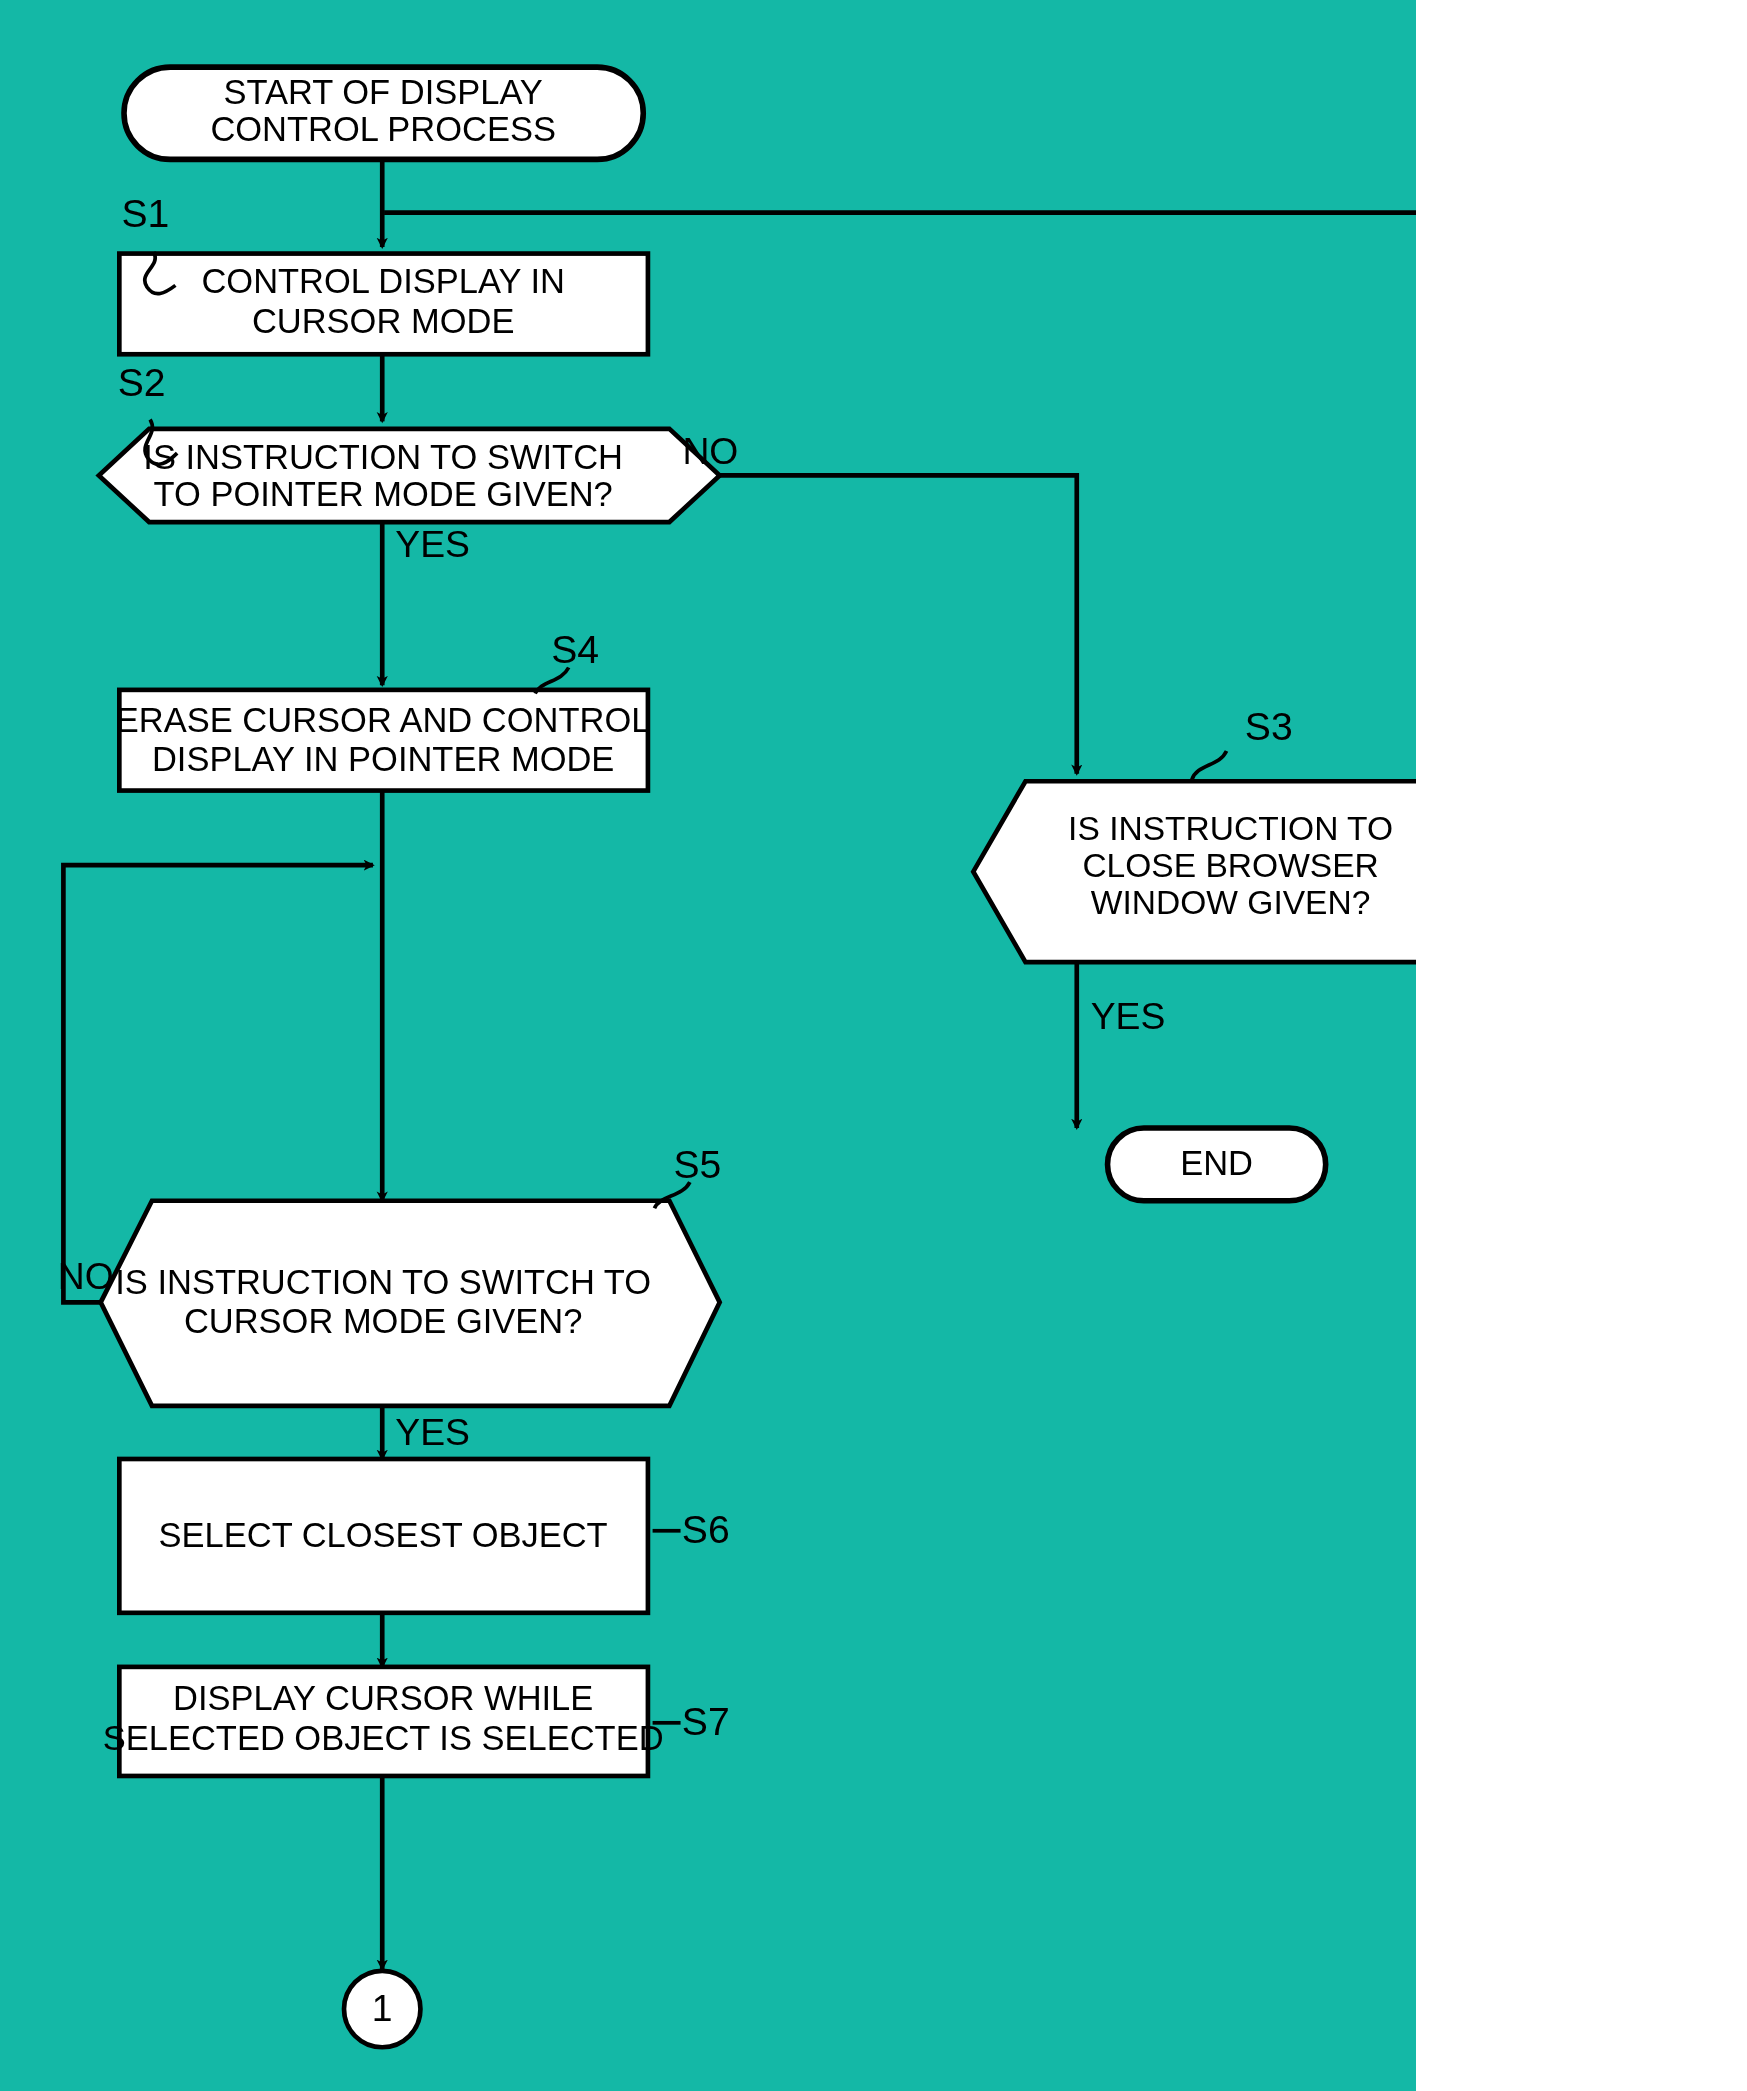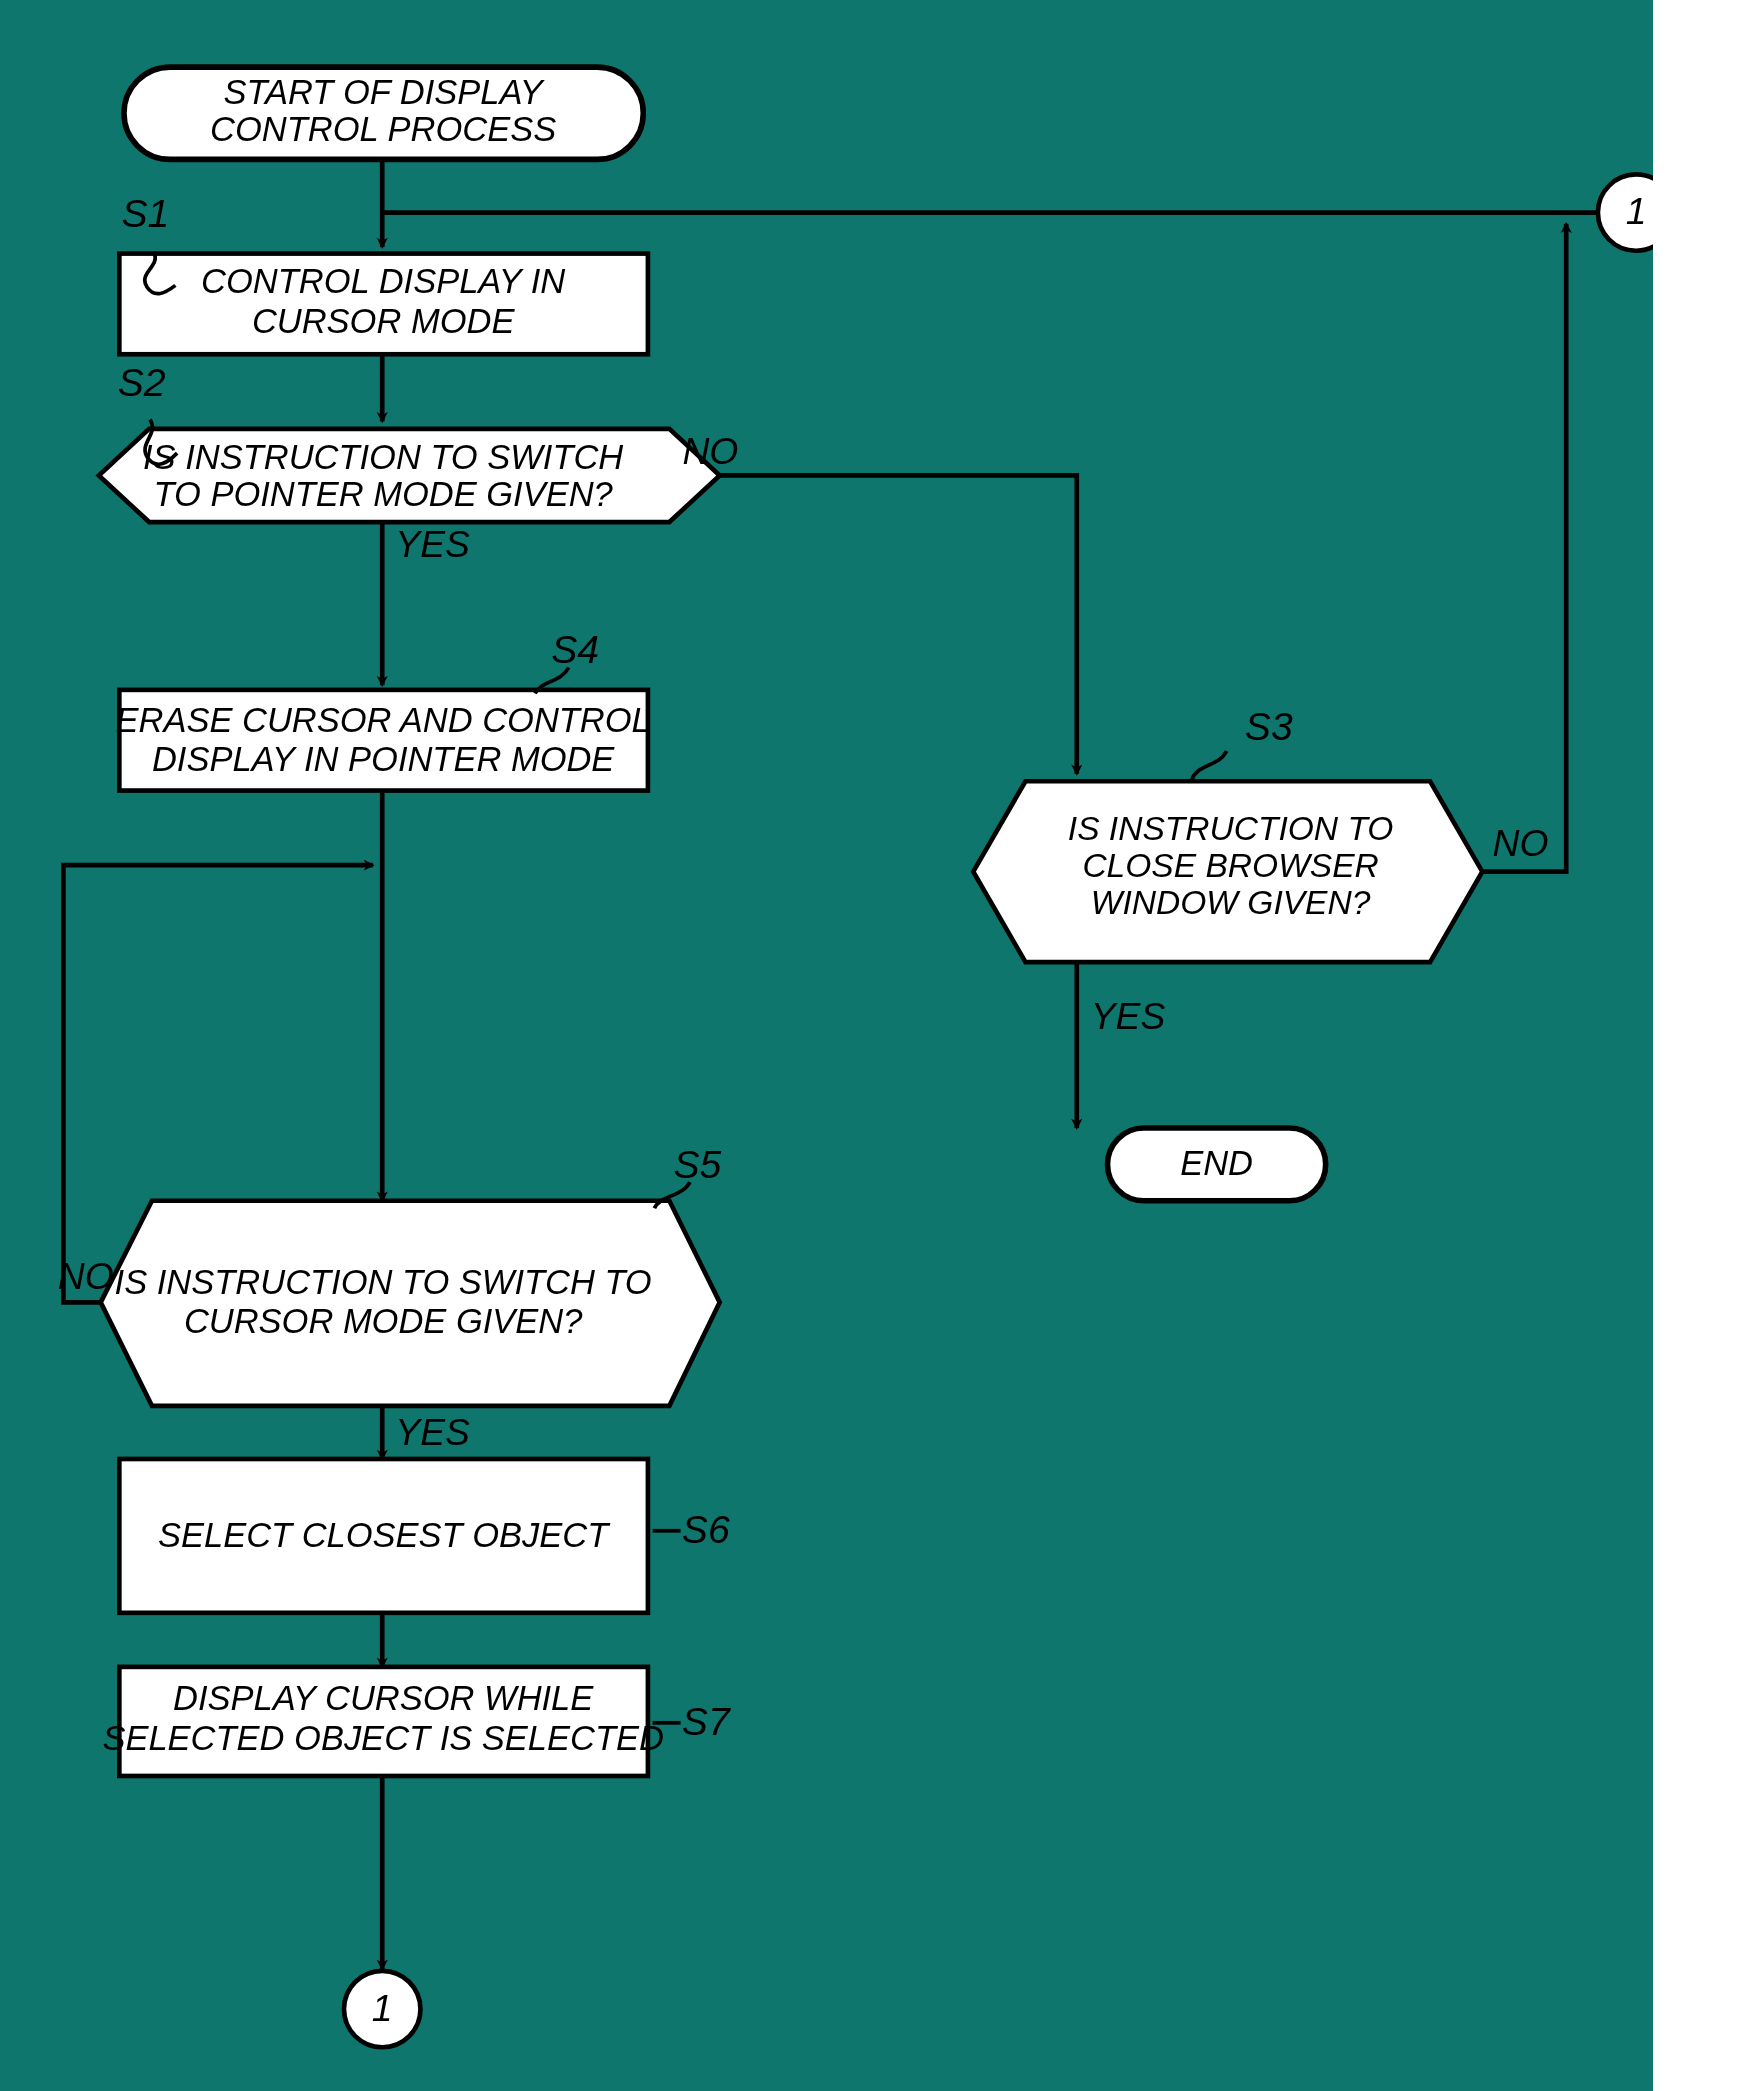--- a/index.html
+++ b/index.html
@@ -5,25 +5,24 @@
   html, body {
     margin: 0;
     padding: 0;
     background: #ffffff;
   }
   body {
     font-family: "Liberation Sans", sans-serif;
   }
   #canvas {
     position: relative;
-    width: 1653px;
+    width: 1416px;
     height: 2092px;
-    background: #0f766e;
+    background: #14b8a6;
     overflow: hidden;
-    font-style: italic;
   }
   svg#flow {
     position: absolute;
     top: 0;
     left: 0;
     width: 1748px;
     height: 2092px;
   }
   .shape {
     fill: #ffffff;

